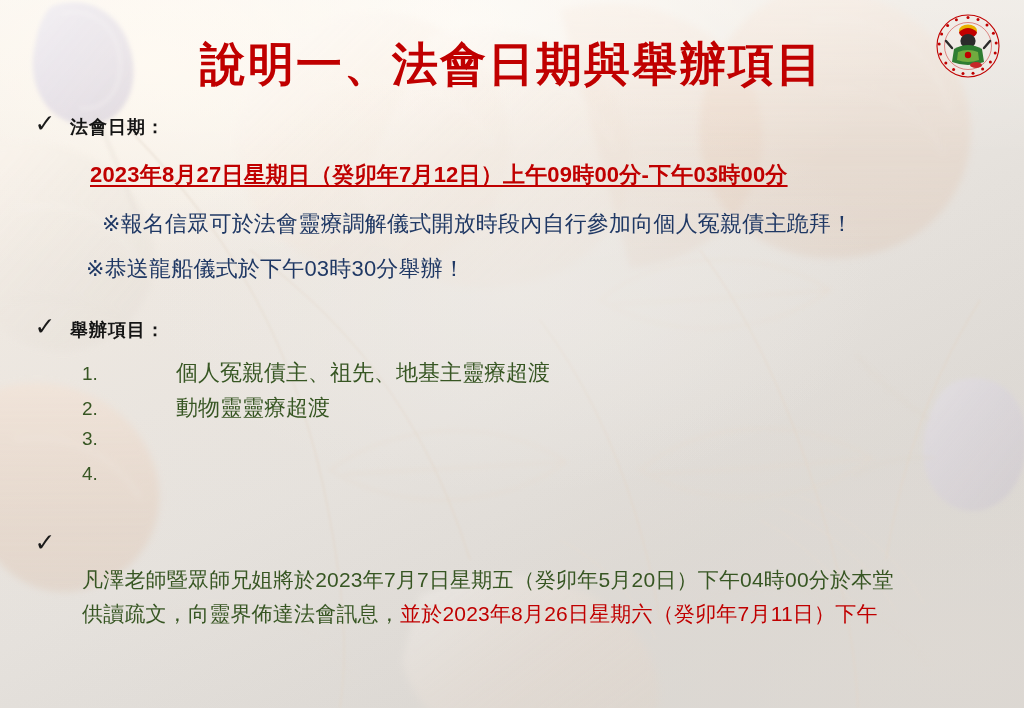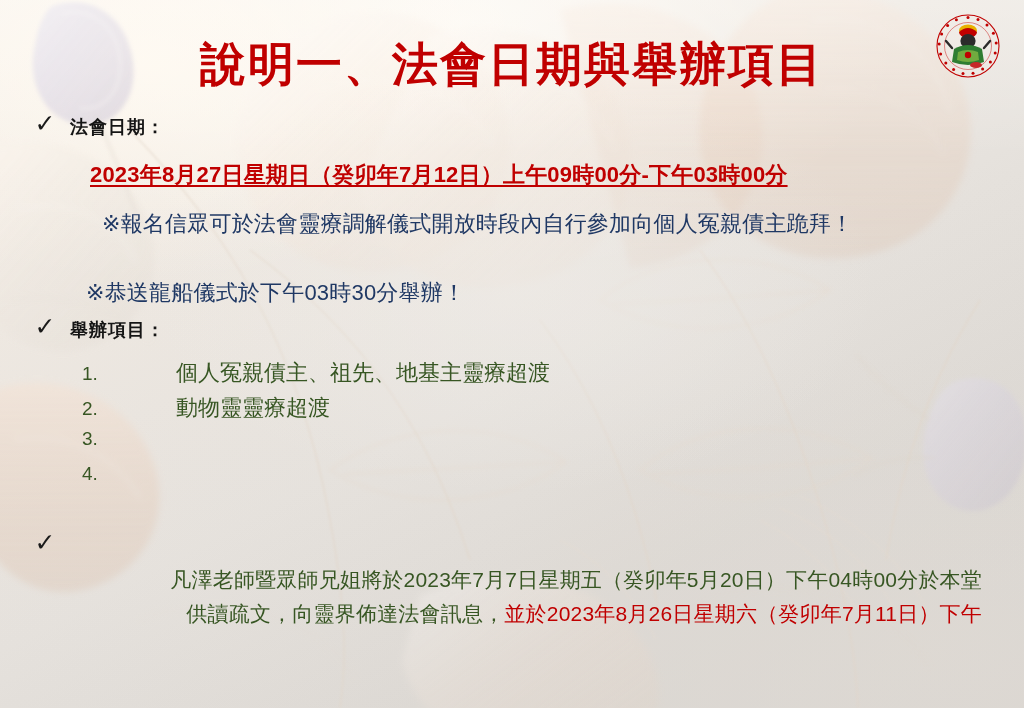--- a/index.html
+++ b/index.html
@@ -148,21 +148,20 @@
     position: absolute;
     left: 82px;
     top: 566px;
     width: 900px;
   }
   .para-line {
     height: 34px;
     font-size: 21px;
     white-space: nowrap;
     letter-spacing: 0.2px;
-    text-align: right;
   }
 </style>
 </head>
 <body>
 
 <div id="slide">
 
   <div class="bg-art">
     <svg viewBox="0 0 1024 708" xmlns="http://www.w3.org/2000/svg" aria-hidden="true">
       <defs>
@@ -310,21 +309,21 @@
 
     <div class="bullet-row" style="top:110px; left:34px;">
       <span class="bullet-check">✓</span>
       <span class="bullet-label">法會日期：</span>
     </div>
 
     <div class="body-line red underline weight-strong" style="top:160px; left:90px;">2023年8月27日星期日（癸卯年7月12日）上午09時00分-下午03時00分</div>
 
     <div class="body-line navy" style="top:209px; left:86px;margin-left:16px;">※報名信眾可於法會靈療調解儀式開放時段內自行參加向個人冤親債主跪拜！</div>
 
-    <div class="body-line navy" style="top:254px; left:86px;margin-top:24px;">※恭送龍船儀式於下午03時30分舉辦！</div>
+    <div class="body-line navy" style="top:254px; left:86px;">※恭送龍船儀式於下午03時30分舉辦！</div>
 
     <div class="bullet-row" style="top:313px; left:34px;">
       <span class="bullet-check">✓</span>
       <span class="bullet-label">舉辦項目：</span>
     </div>
 
     <ul class="num-list">
       <li class="num-item">
         <span class="num-marker">1.</span>
         <span class="num-text">個人冤親債主、祖先、地基主靈療超渡</span>

